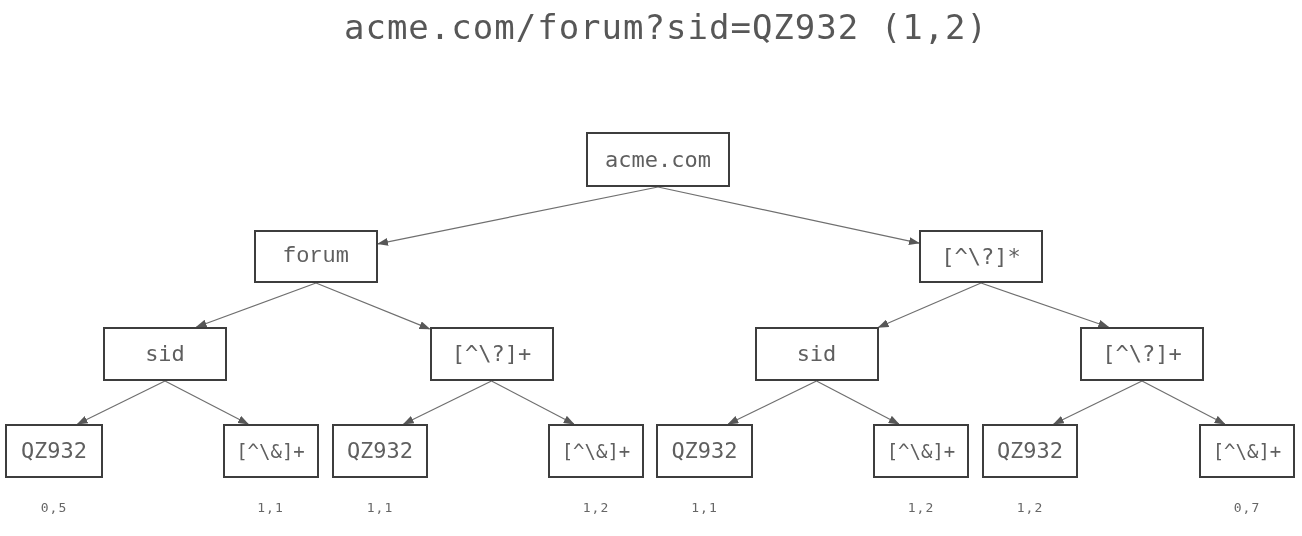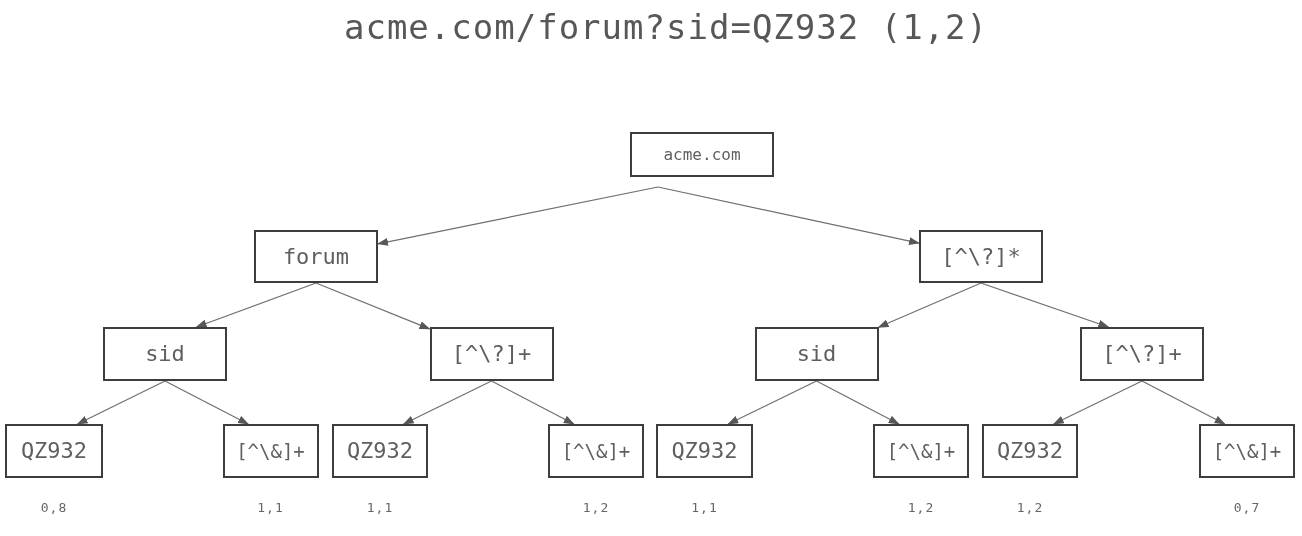--- a/index.html
+++ b/index.html
@@ -47,29 +47,29 @@
       <line x1="165" y1="381" x2="77.54785714285715" y2="424" stroke="#6f6f6f" stroke-width="1.2" marker-end="url(#arrow)"></line>
       <line x1="165" y1="381" x2="248.1189285714286" y2="424" stroke="#6f6f6f" stroke-width="1.2" marker-end="url(#arrow)"></line>
       <line x1="491.5" y1="381" x2="403.6539285714286" y2="424" stroke="#6f6f6f" stroke-width="1.2" marker-end="url(#arrow)"></line>
       <line x1="491.5" y1="381" x2="573.8310714285715" y2="424" stroke="#6f6f6f" stroke-width="1.2" marker-end="url(#arrow)"></line>
       <line x1="816.5" y1="381" x2="728.2600000000001" y2="424" stroke="#6f6f6f" stroke-width="1.2" marker-end="url(#arrow)"></line>
       <line x1="816.5" y1="381" x2="898.8310714285715" y2="424" stroke="#6f6f6f" stroke-width="1.2" marker-end="url(#arrow)"></line>
       <line x1="1142" y1="381" x2="1053.7600000000002" y2="424" stroke="#6f6f6f" stroke-width="1.2" marker-end="url(#arrow)"></line>
       <line x1="1142" y1="381" x2="1224.725" y2="424" stroke="#6f6f6f" stroke-width="1.2" marker-end="url(#arrow)"></line>
     </svg>
   <div id="nodes-layer">
-      <div class="node" style="left: 586px; top: 132px; width: 144px; height: 45px; font-size: 16px; margin-left: 44px;">acme.com</div>
-      <div class="node" style="left: 254px; top: 230px; width: 124px; height: 53px; font-size: 22px;">forum</div>
+      <div class="node" style="left: 586px; top: 132px; width: 144px; height: 55px; font-size: 22px;">acme.com</div>
+      <div class="node" style="left: 254px; top: 230px; width: 124px; height: 53px; font-size: 22px; font-family: Liberation Mono, monospace;">forum</div>
       <div class="node" style="left: 919px; top: 230px; width: 124px; height: 53px; font-size: 22px;">[^\?]*</div>
       <div class="node" style="left: 103px; top: 327px; width: 124px; height: 54px; font-size: 22px;">sid</div>
       <div class="node" style="left: 429.5px; top: 327px; width: 124px; height: 54px; font-size: 22px;">[^\?]+</div>
       <div class="node" style="left: 754.5px; top: 327px; width: 124px; height: 54px; font-size: 22px;">sid</div>
       <div class="node" style="left: 1080px; top: 327px; width: 124px; height: 54px; font-size: 22px;">[^\?]+</div>
       <div class="node" style="left: 5px; top: 424px; width: 98px; height: 54px; font-size: 22px;">QZ932</div>
-      <div class="sublabel" style="left: 19px; top: 500px; width: 70px;">0,8</div>
+      <div class="sublabel" style="left: 19px; top: 500px; width: 70px;">0,5</div>
       <div class="node" style="left: 222.5px; top: 424px; width: 96px; height: 54px; font-size: 19px;">[^\&amp;]+</div>
       <div class="sublabel" style="left: 235.5px; top: 500px; width: 70px;">1,1</div>
       <div class="node" style="left: 332px; top: 424px; width: 96px; height: 54px; font-size: 22px;">QZ932</div>
       <div class="sublabel" style="left: 345px; top: 500px; width: 70px;">1,1</div>
       <div class="node" style="left: 548px; top: 424px; width: 96px; height: 54px; font-size: 19px;">[^\&amp;]+</div>
       <div class="sublabel" style="left: 561px; top: 500px; width: 70px;">1,2</div>
       <div class="node" style="left: 656px; top: 424px; width: 97px; height: 54px; font-size: 22px;">QZ932</div>
       <div class="sublabel" style="left: 669.5px; top: 500px; width: 70px;">1,1</div>
       <div class="node" style="left: 873px; top: 424px; width: 96px; height: 54px; font-size: 19px;">[^\&amp;]+</div>
       <div class="sublabel" style="left: 886px; top: 500px; width: 70px;">1,2</div>

